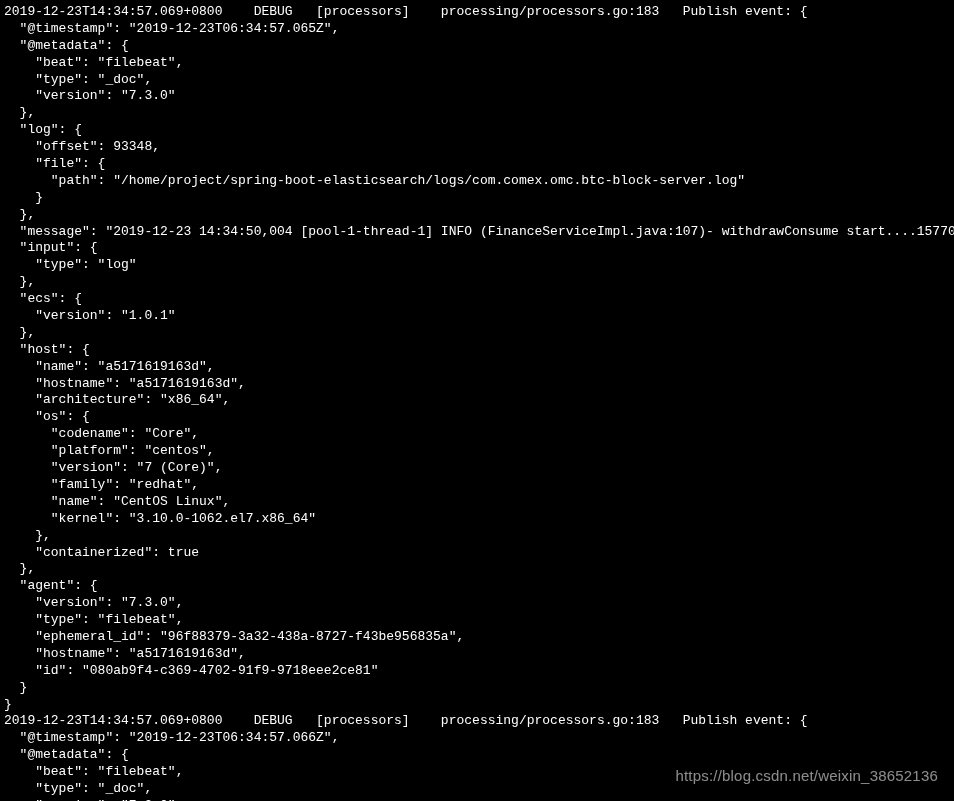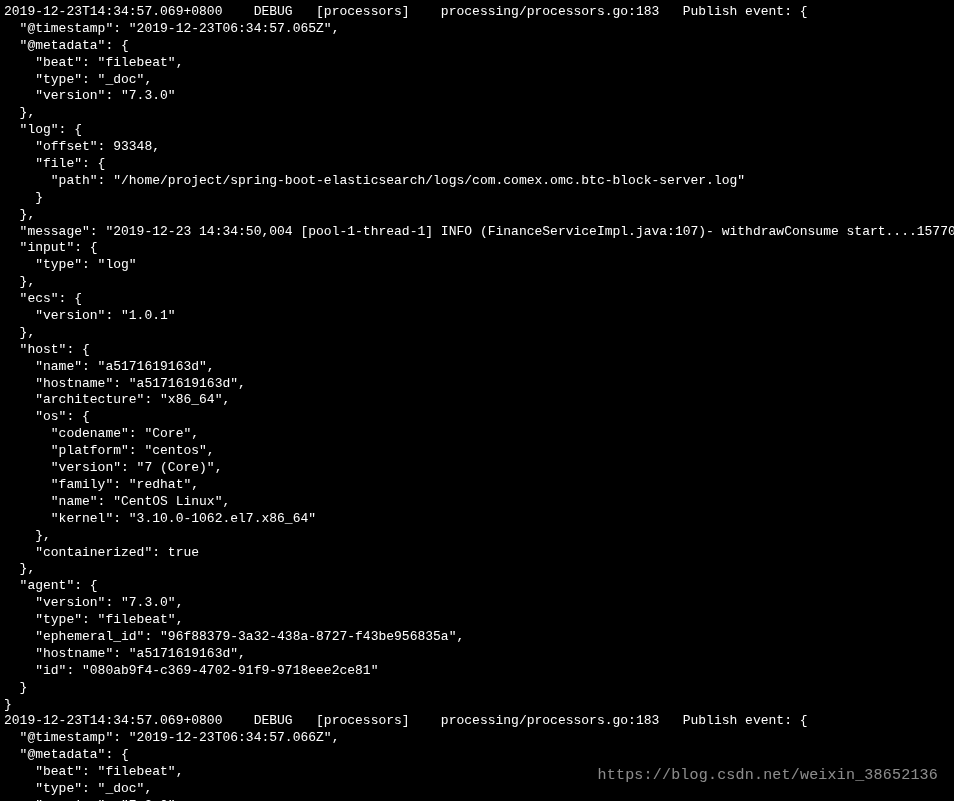--- a/index.html
+++ b/index.html
@@ -19,21 +19,21 @@
     pre {
       margin: 0;
       font-family: inherit;
       white-space: pre;
     }
     .watermark {
       position: absolute;
       bottom: 16px;
       right: 16px;
       color: rgba(255,255,255,0.55);
-      font-family: Liberation Mono, monospace;
+      font-family: Liberation Sans, sans-serif;
       font-size: 15px;
       letter-spacing: 0.2px;
     }
   </style>
 </head>
 <body>
 
 <pre><span>2019-12-23T14:34:57.069+0800    DEBUG   [processors]    processing/processors.go:183   Publish event: {</span>
 <span>  "@timestamp": "2019-12-23T06:34:57.065Z",</span>
 <span>  "@metadata": {</span>

